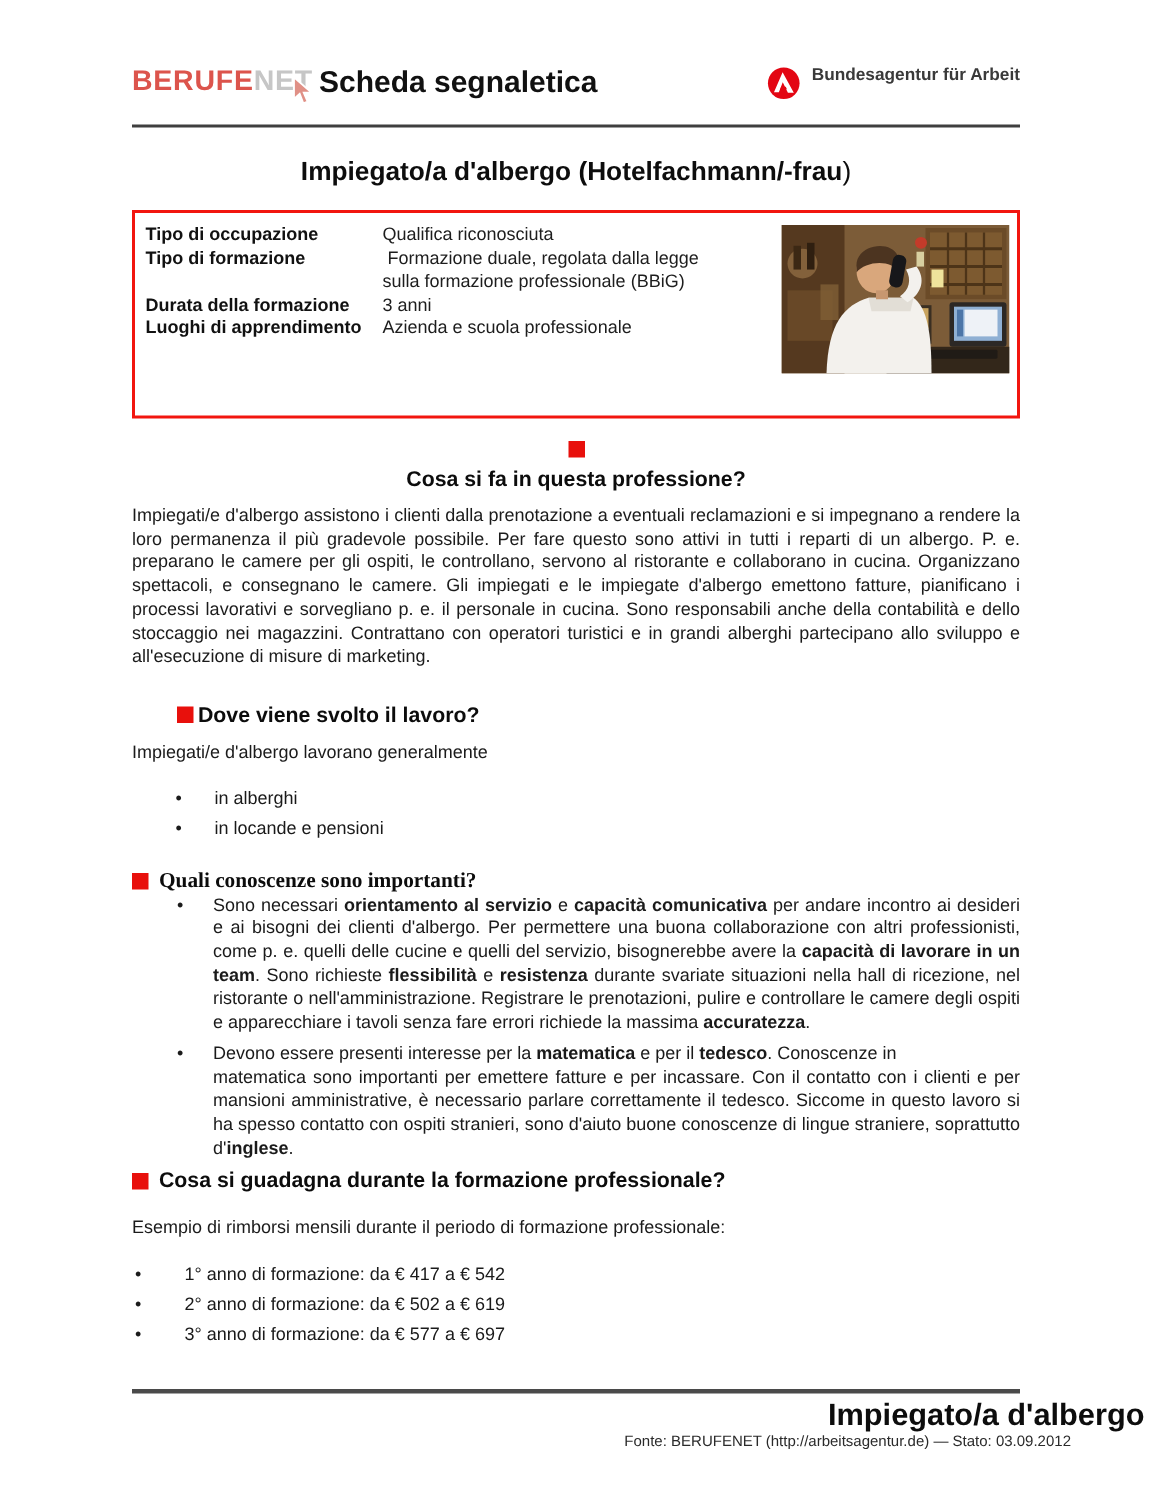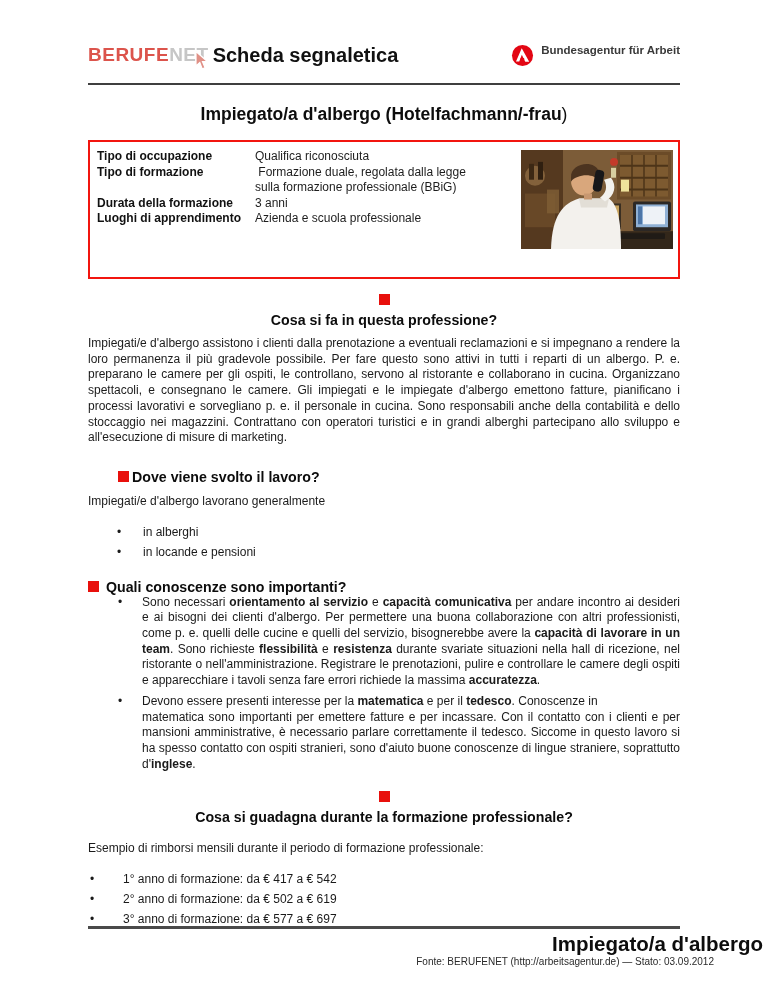--- a/index.html
+++ b/index.html
@@ -50,22 +50,22 @@
   .sec-head{display:flex;align-items:center;gap:7px;font-size:14.2px;font-weight:bold;color:#0c0c0c;}
   .sec-head.tight{gap:3px;}
   .sq{width:11px;height:11px;background:var(--accent-red);flex:none;}
   .body-text{font-size:12px;line-height:15.7px;color:#1b1b1b;text-align:justify;}
   .intro-text{font-size:12px;line-height:15.7px;color:#1b1b1b;}
 
   .sec1-head{margin-top:15px;flex-direction:column;}
   .sec1-body{margin-top:8px;}
   .sec2-head{margin-top:23px;margin-left:30px;}
   .sec2-intro{margin-top:9px;}
-  .sec3-head{margin-top:17px;}
-  .sec4-head{margin-top:19px;flex-direction:column;}
+  .sec3-head{margin-top:17px;font-family:Liberation Serif, serif;}
+  .sec4-head{margin-top:6px;}
   .sec4-intro{margin-top:16px;}
 
   ul.blist{list-style:none;margin:0;padding:0;}
   ul.blist li{display:flex;}
   .mk{flex:none;color:#1b1b1b;}
   .bt{flex:1;min-width:0;}
 
   .loc-list{margin-top:7px;font-size:12px;}
   .loc-list li{line-height:20px;}
   .loc-list .mk{margin-left:29px;width:26px;}

